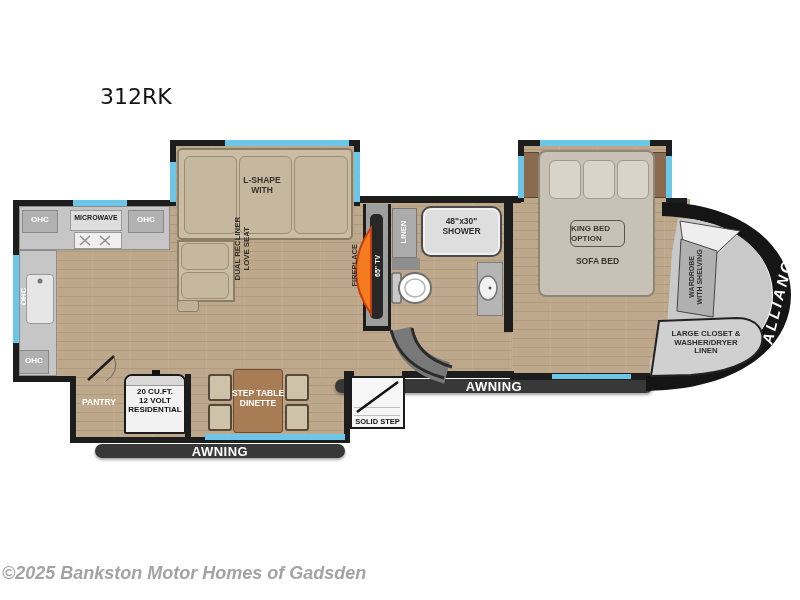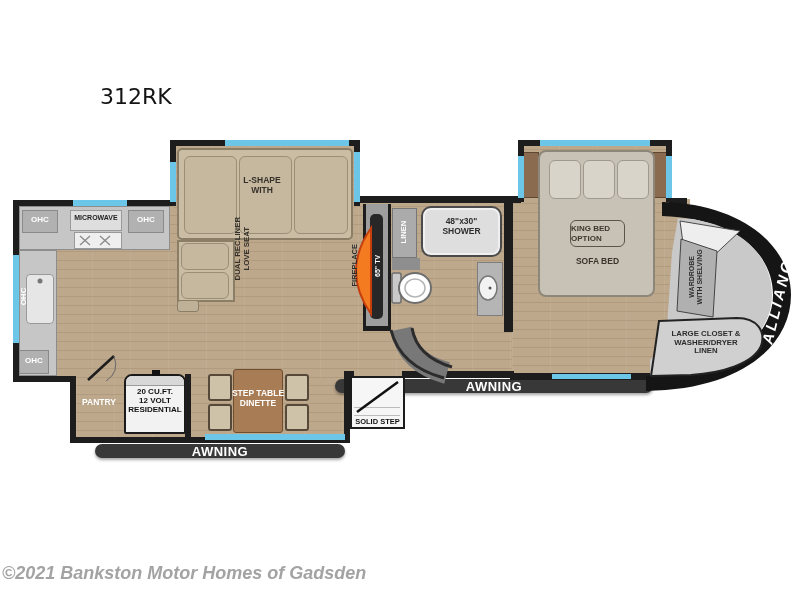--- a/index.html
+++ b/index.html
@@ -213,15 +213,15 @@
     <div>WARDROBE</div>
     <div>WITH SHELVING</div>
   </div>
   <div class="lbl" style="left:663px;top:330px;width:86px;font-size:7.8px;color:#2c2c2c;">
     <div>LARGE CLOSET &amp;</div>
     <div>WASHER/DRYER</div>
     <div>LINEN</div>
   </div>
   <div class="lbl" style="left:717px;top:287px;width:125px;font-size:15px;color:#ffffff;font-style:italic;letter-spacing:3px;transform:rotate(-76deg);transform-origin:center center;">ALLIANCE</div>
 
-  <div class="abs" style="left:2px;top:563px;font-size:18px;font-weight:bold;font-style:italic;color:#a3a3a3;z-index:7;">©2021 Bankston Motor Homes of Gadsden</div>
+  <div class="abs" style="left:2px;top:563px;font-size:18px;font-weight:bold;font-style:italic;color:#a3a3a3;z-index:7;">©2025 Bankston Motor Homes of Gadsden</div>
 
 </div>
 
 </body></html>

